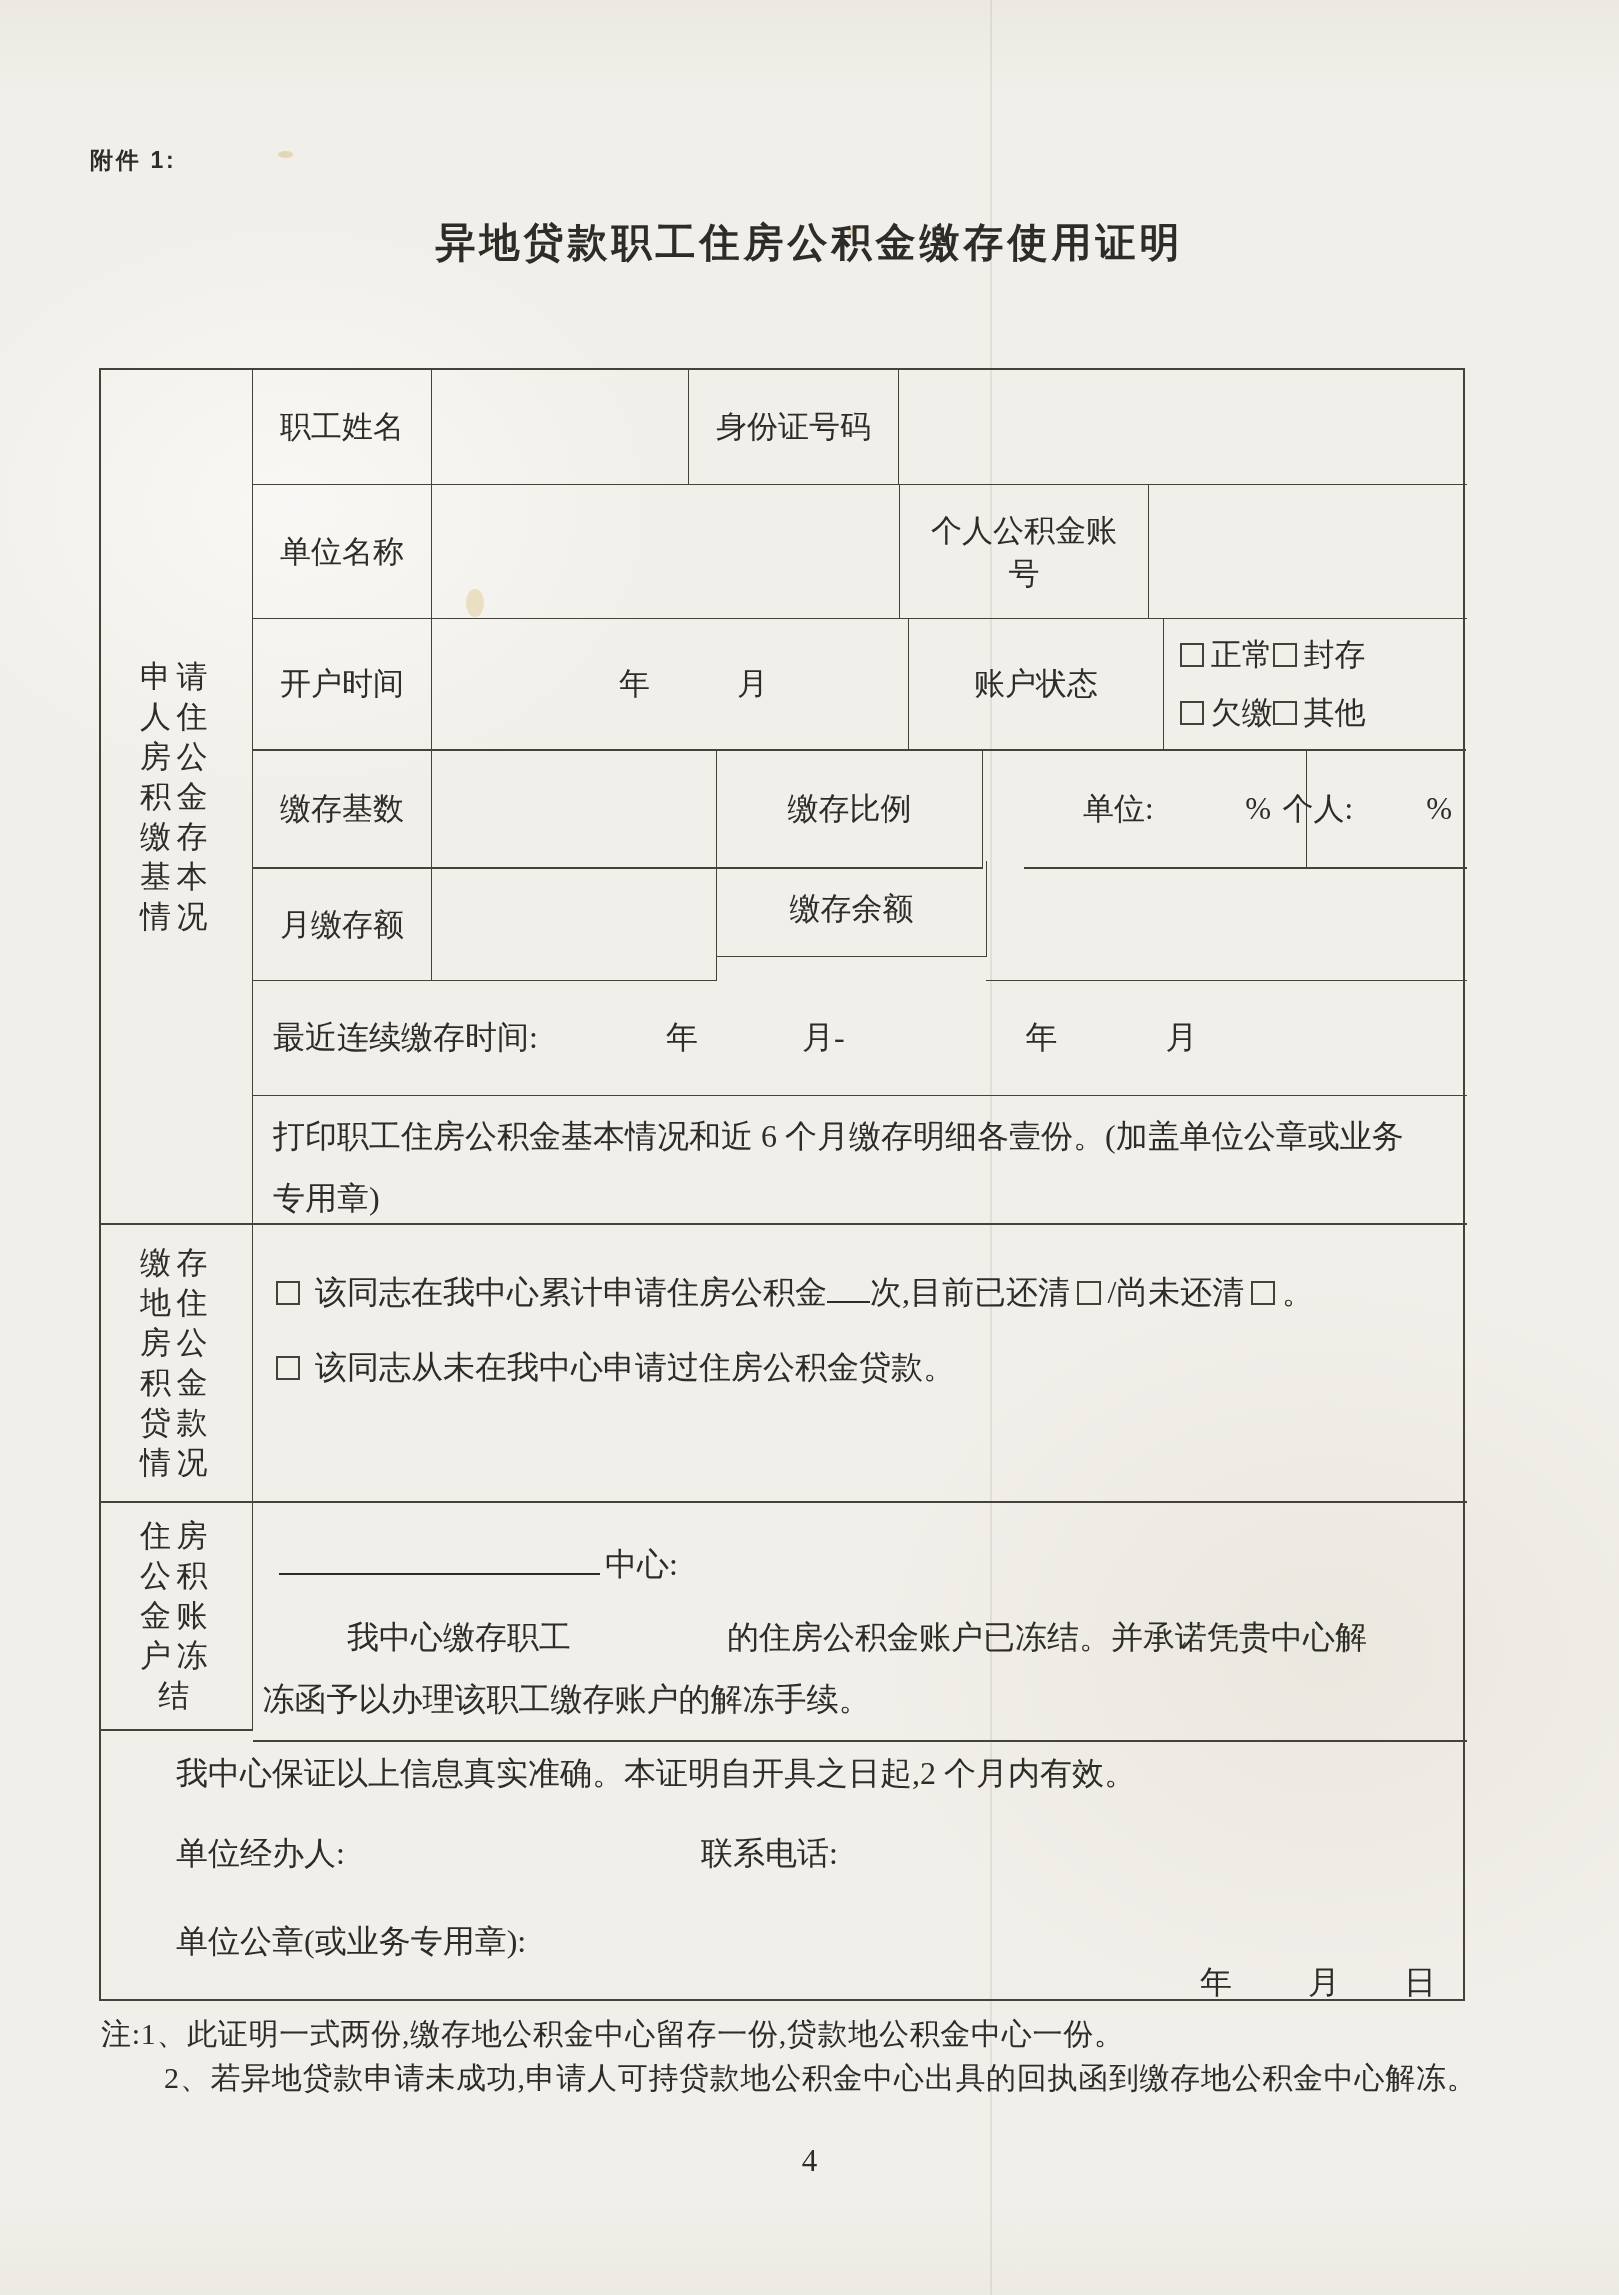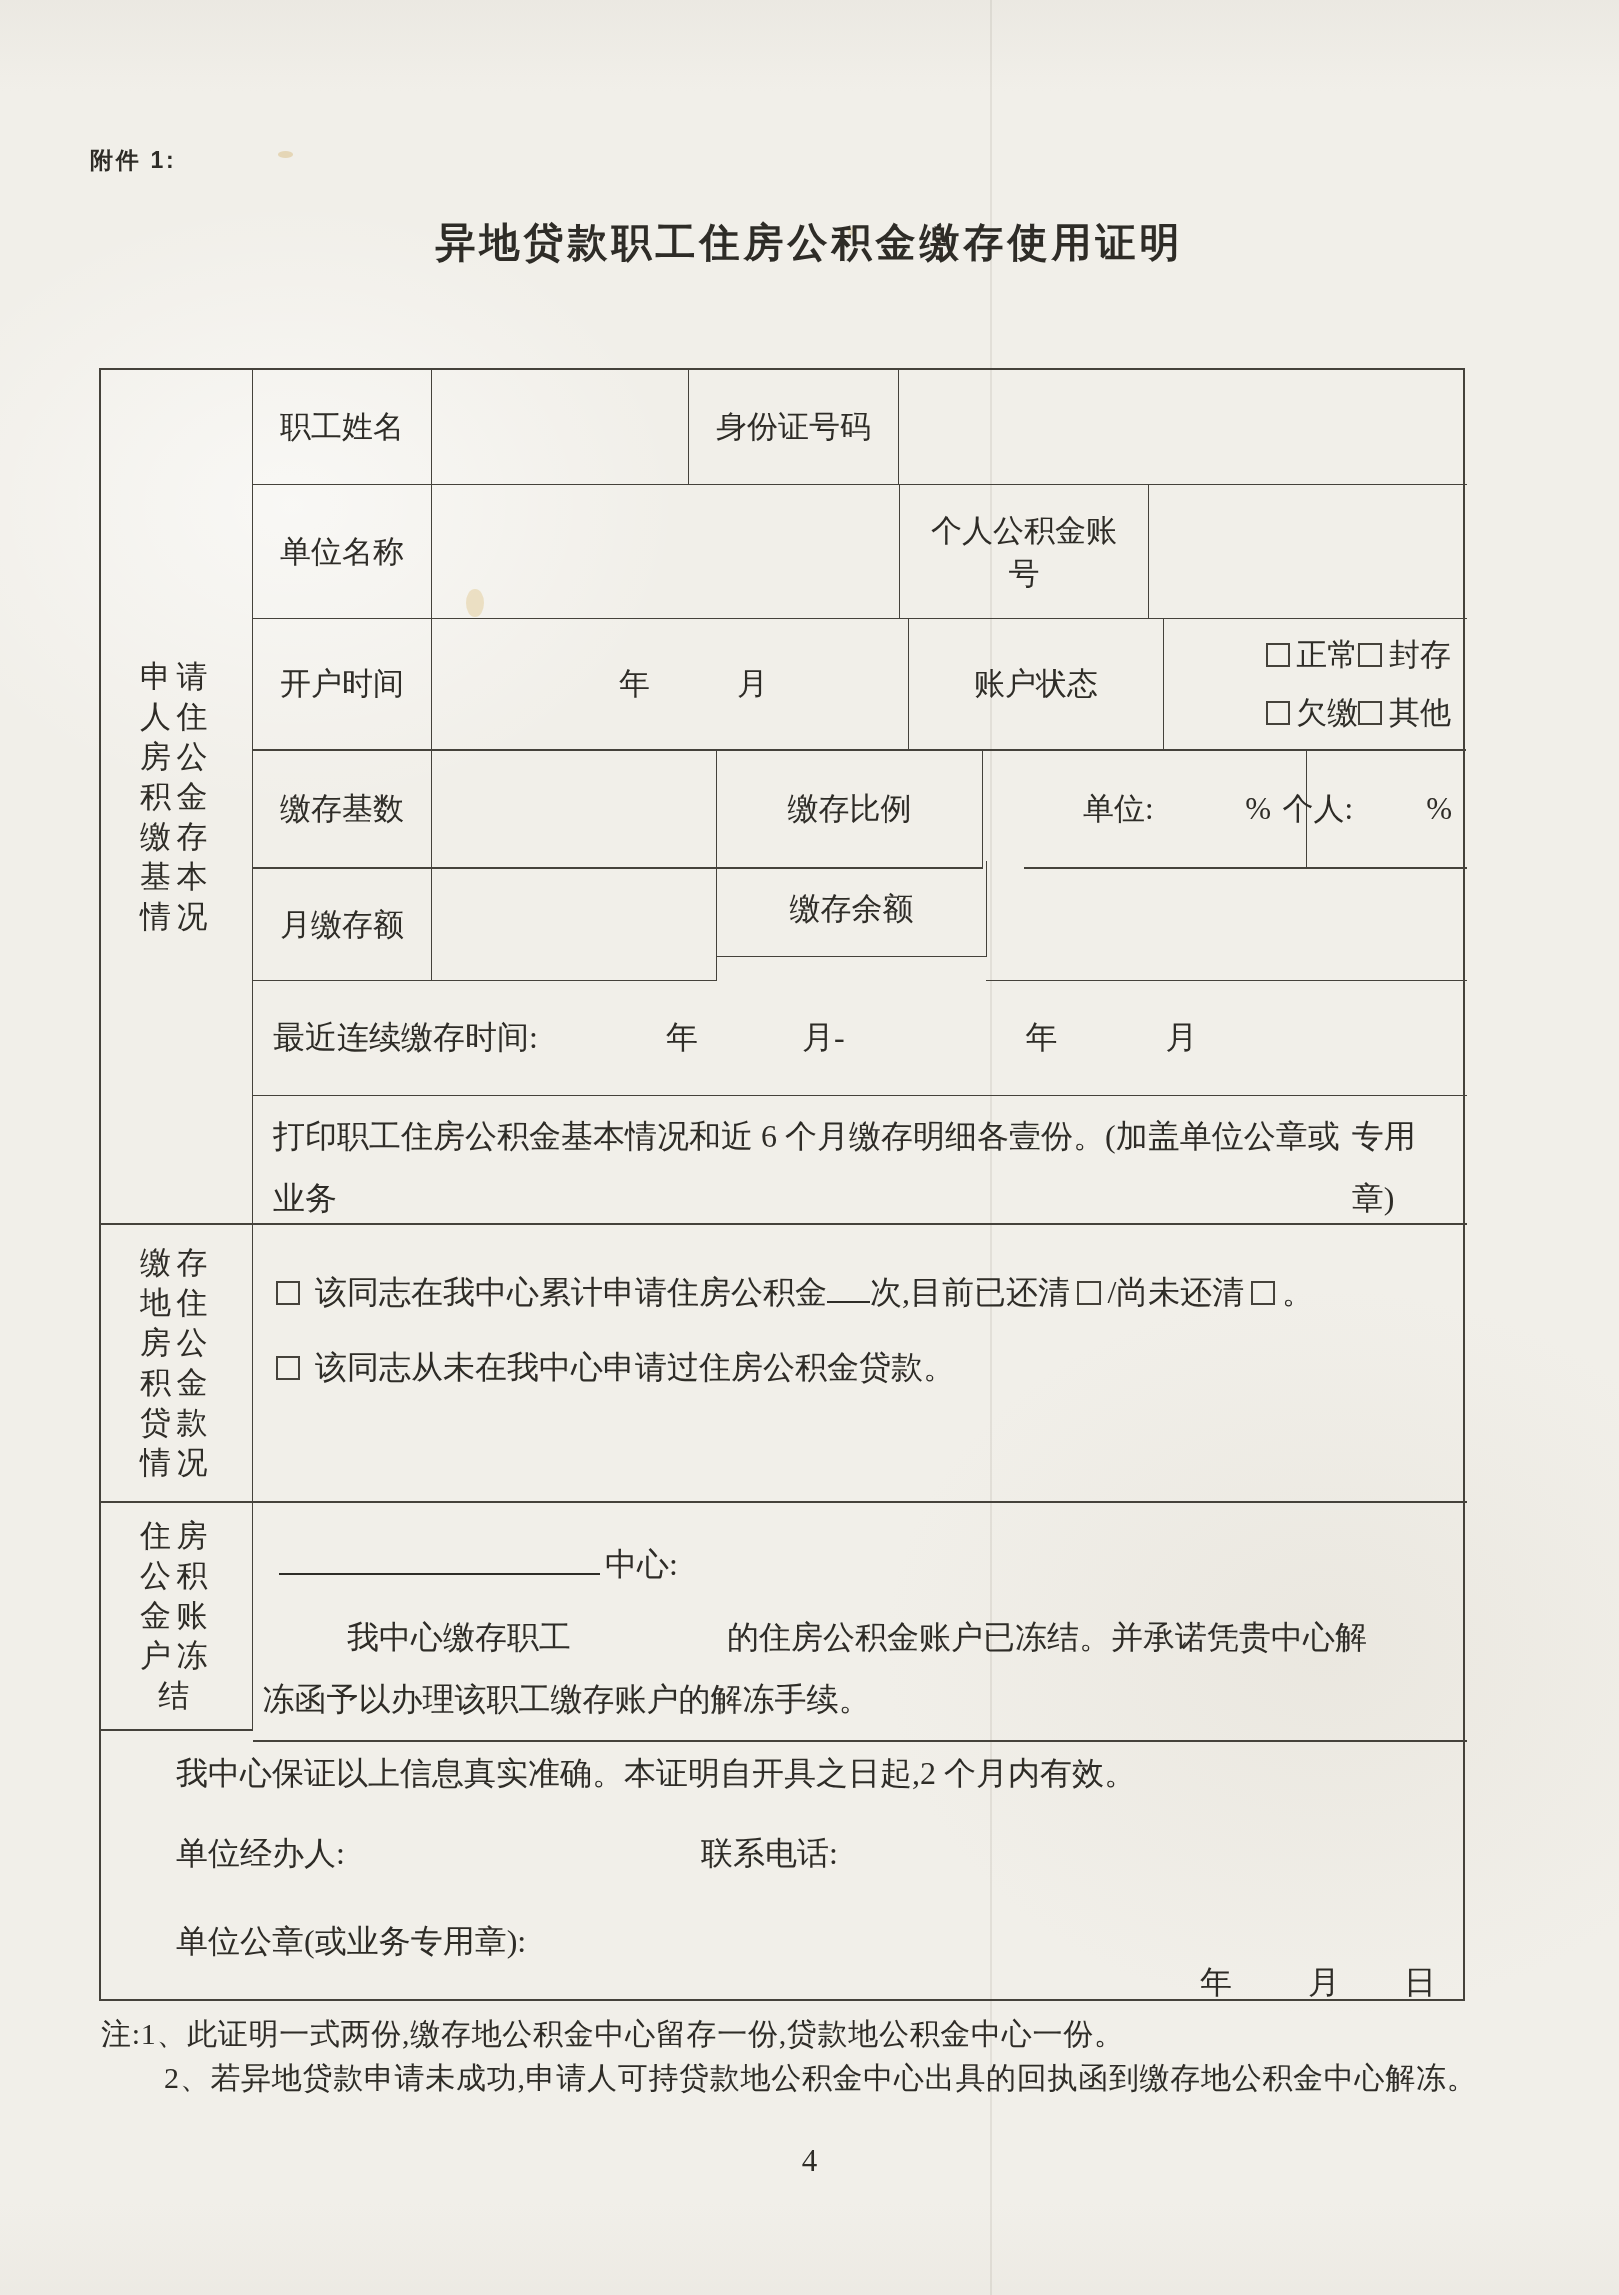--- a/index.html
+++ b/index.html
@@ -60,21 +60,21 @@
   }
   .wrap6{width:196px;text-align:center;line-height:43px;}
   .cbx{
     display:inline-block;width:24px;height:24px;
     border:2px solid var(--line);
     flex:none;vertical-align:-2px;
   }
   .cbx.inline{margin:0 6.7px;}
   .pair{display:flex;align-items:center;gap:6.7px;}
   .status-grid{
-    flex-direction:column;justify-content:space-evenly;align-items:flex-end;
+    flex-direction:column;justify-content:space-evenly;align-items:flex-start;
     padding:0 15px 0 16px;
   }
   .status-row{display:flex;justify-content:space-between;align-items:center;}
   .blank-underline{
     display:inline-block;height:27px;
     border-bottom:2px solid var(--ink);
   }
   .longtext{font-size:32px;}
   .note-line{position:absolute;font-size:30px;letter-spacing:0.7px;}
   .page-number{position:absolute;left:0;right:0;top:2143px;text-align:center;font-size:31px;}
@@ -176,21 +176,21 @@
     <div class="cell noR" style="left:885px;top:499px;width:481px;height:112px;"></div>
 
     <div class="cell noR longtext" style="left:152px;top:611px;width:1214px;height:115px;justify-content:flex-start;padding-left:20px;">
       <span>最近连续缴存时间:</span>
       <span style="margin-left:128px;">年</span>
       <span style="margin-left:104px;">月-</span>
       <span style="margin-left:181px;">年</span>
       <span style="margin-left:108px;">月</span>
     </div>
 
-    <div class="cell noR bb4 longtext" style="left:152px;top:726px;width:1214px;height:129px;flex-direction:row;align-items:flex-start;justify-content:flex-start;padding:9.4px 13.4px 0 20px;line-height:62px;">
+    <div class="cell noR bb4 longtext" style="left:152px;top:726px;width:1214px;height:129px;flex-direction:column;align-items:flex-start;justify-content:flex-start;padding:9.4px 13.4px 0 20px;line-height:62px;">
       <div>打印职工住房公积金基本情况和近 6 个月缴存明细各壹份。(加盖单位公章或业务</div>
       <div>专用章)</div>
     </div>
 
     <div class="cell bb4" style="left:0;top:855px;width:152px;height:278px;">
       <div class="vlabel">缴存地住房公积金贷款情况</div>
     </div>
     <div class="cell noR bb4 longtext" style="left:152px;top:855px;width:1214px;height:278px;flex-direction:column;align-items:flex-start;justify-content:flex-start;padding:46px 13.4px 0 23px;">
       <div style="display:flex;align-items:center;gap:15px;margin-bottom:31px;">
         <span class="cbx"></span>

